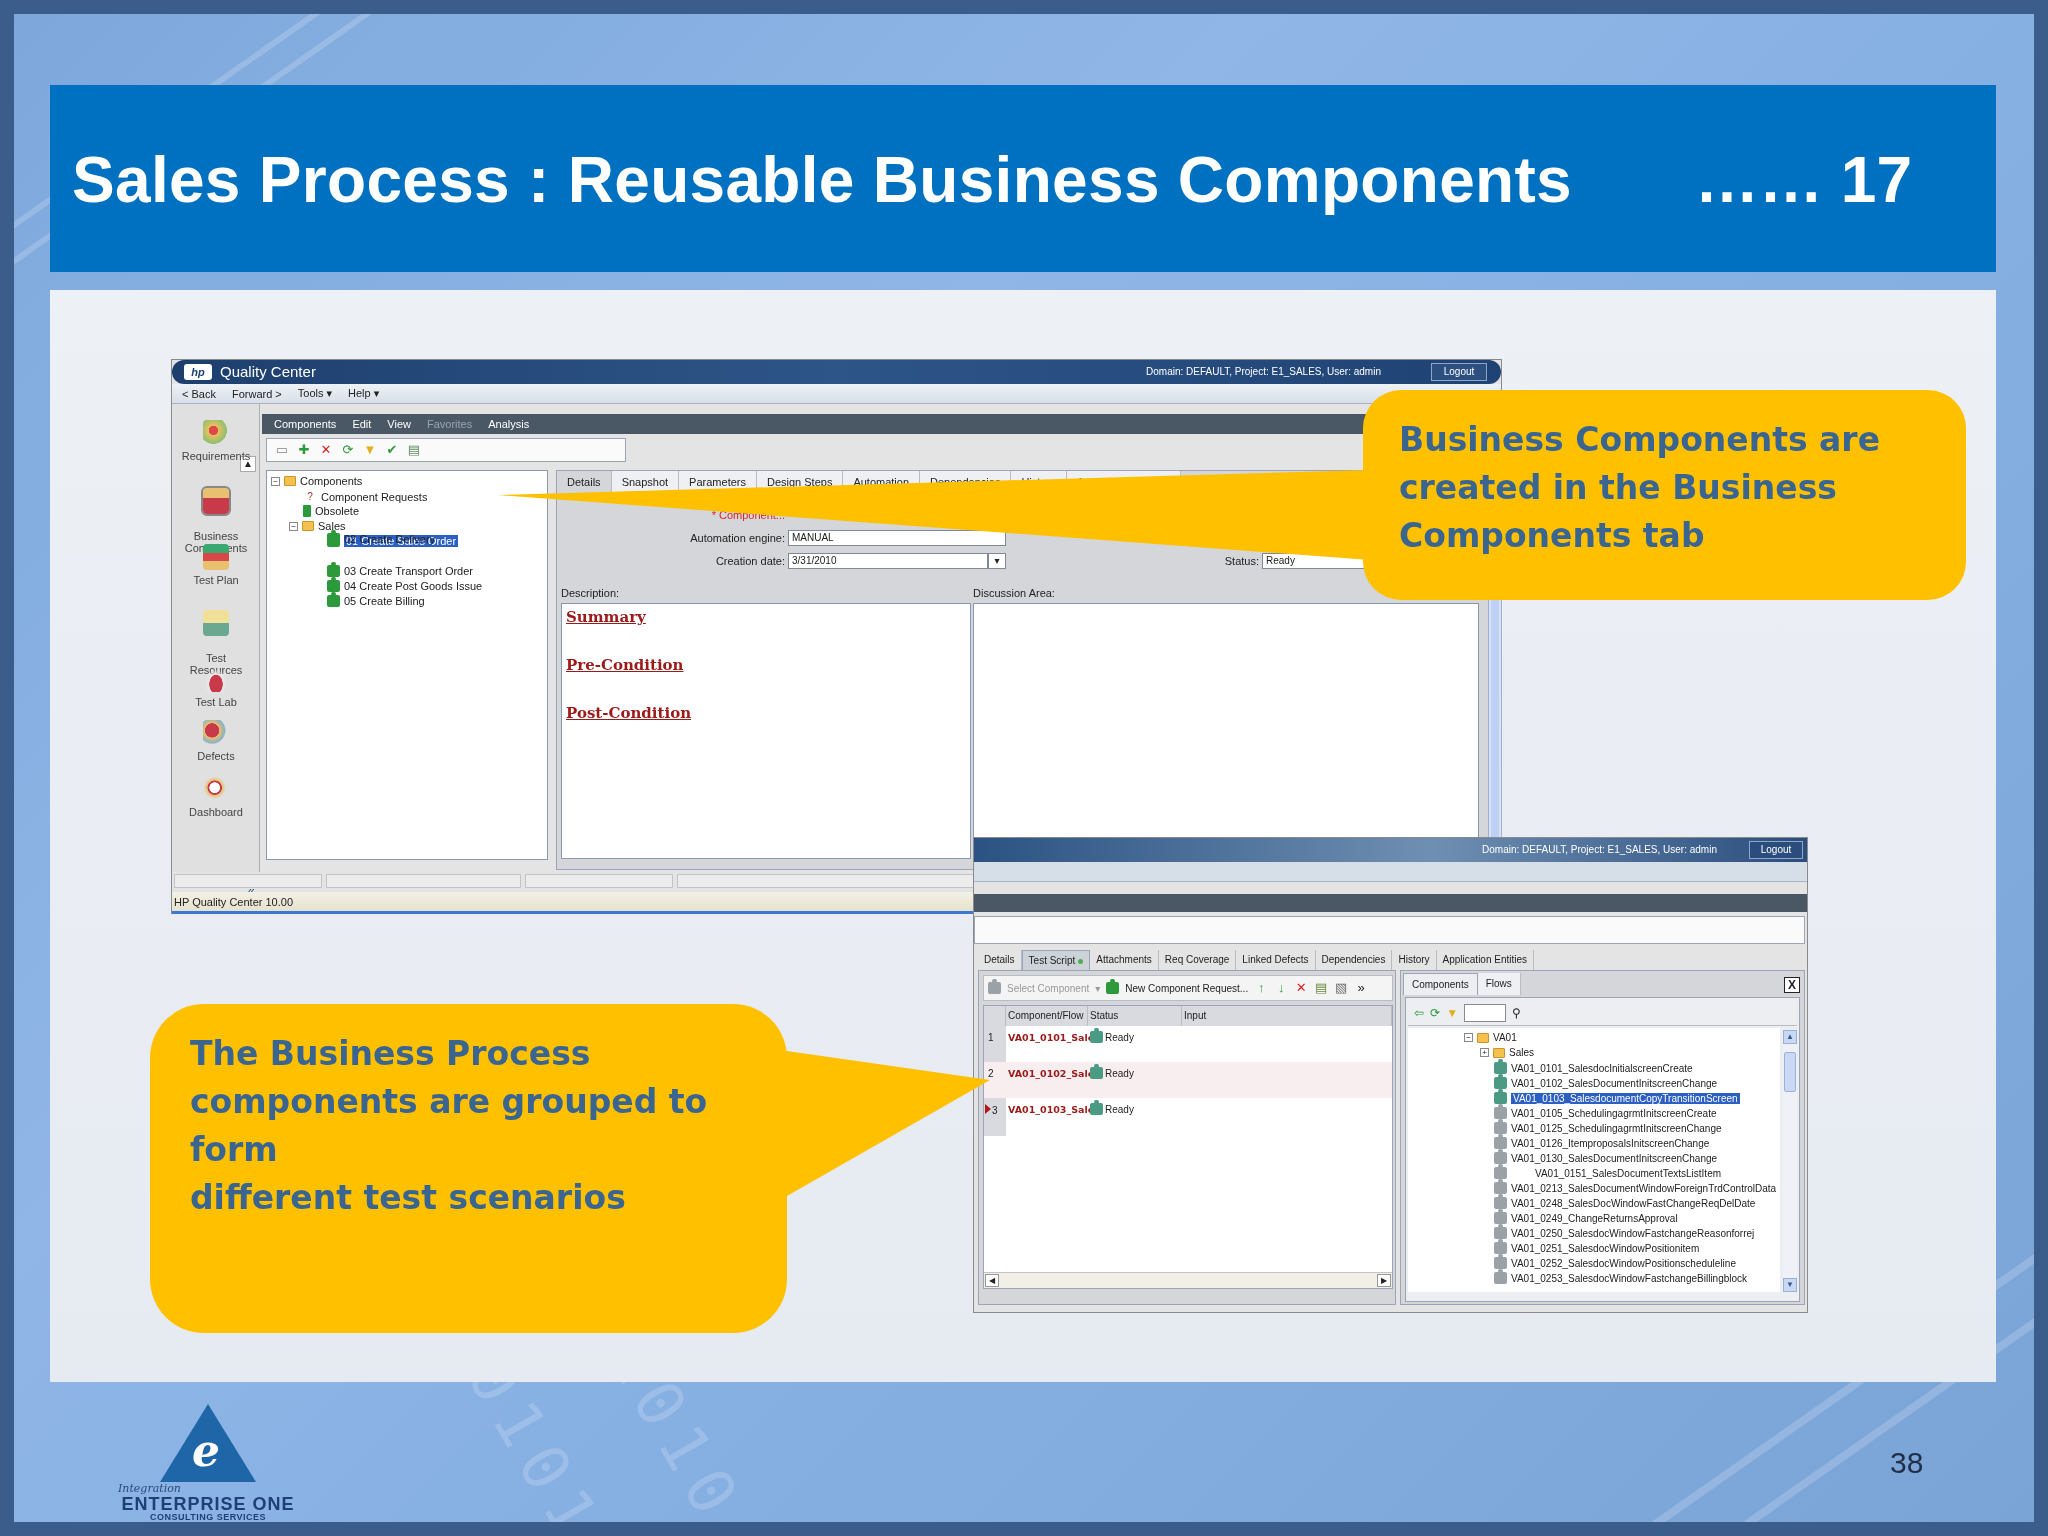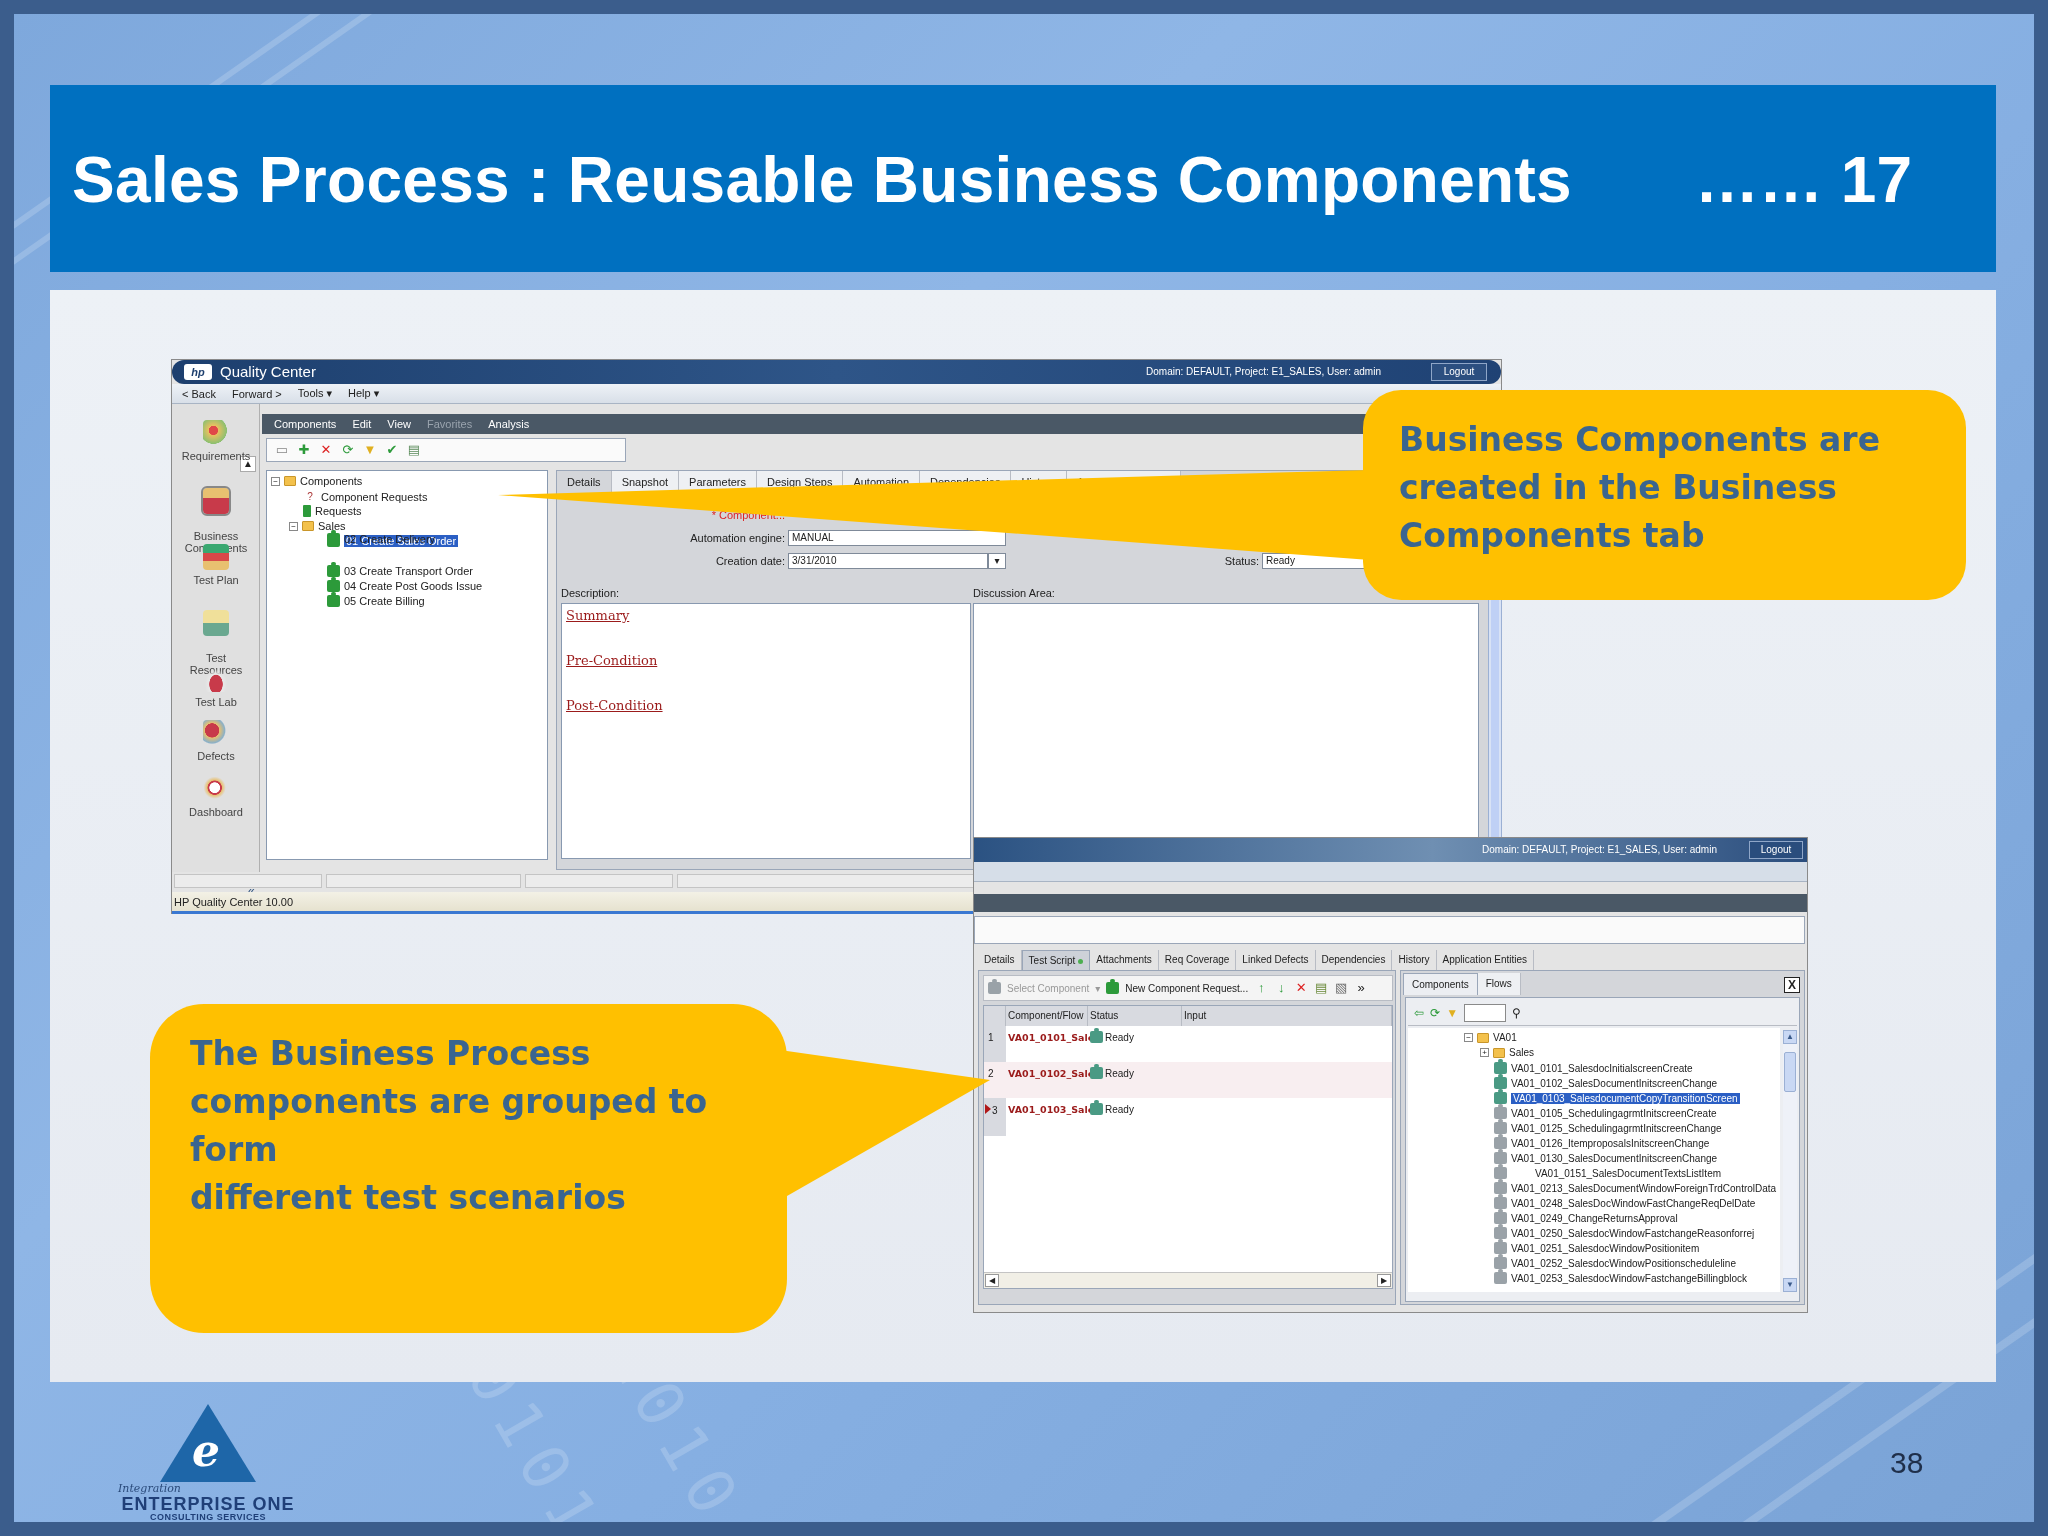--- a/index.html
+++ b/index.html
@@ -50,21 +50,21 @@
   .puzzle.teal, .puzzle.teal::after { background: #4a9a84; }
   .sel { background: #2b5fc4; color: #fff; padding: 0 2px; }
   .details { position: absolute; left: 384px; top: 110px; width: 940px; height: 400px; background: #d4d6da; border: 1px solid #9aa6b8; }
   .tabs1 { position: absolute; left: 0; top: 0; height: 22px; display: flex; font-size: 11px; }
   .tab { padding: 0 10px; height: 22px; line-height: 22px; border-right: 1px solid #b8bcc4; background: #eef0f3; white-space: nowrap; }
   .tab.active { background: #d4d6da; border-bottom: none; }
   .field-label { position: absolute; font-size: 11px; color: #222; text-align: right; }
   .field-input { position: absolute; height: 16px; background: #fff; border: 1px solid #7f8a99; font-size: 10px; padding-left: 3px; line-height: 14px; }
   .req-label { color: #d22; }
   .desc-box { position: absolute; left: 4px; top: 132px; width: 410px; height: 256px; background: #fff; border: 1px solid #8899b0; padding: 4px; }
-  .desc-link { display: block; color: #9b1b1b; font-weight: normal; text-decoration: underline; font-size: 13px; margin-bottom: 30px; font-family: "DejaVu Serif", serif; }
+  .desc-link { display: block; color: #9b1b1b; font-weight: bold; text-decoration: underline; font-size: 15px; margin-bottom: 30px; font-family: "DejaVu Serif", serif; }
   .disc-box { position: absolute; left: 416px; top: 132px; width: 506px; height: 256px; background: #fff; border: 1px solid #8899b0; }
   .win-statusbar { position: absolute; left: 0; top: 512px; right: 0; height: 18px; display: flex; gap: 4px; padding: 2px; }
   .win-statusbar div { background: #ececec; border: 1px solid #c4c4c4; height: 14px; }
   .win-footer { position: absolute; left: 0; top: 532px; right: 0; height: 22px; background: linear-gradient(#f3f1e6, #e6e2cf); font-size: 11px; padding-left: 2px; line-height: 20px; border-bottom: 3px solid #3a78d2; }
   .vscroll1 { position: absolute; right: -20px; top: 0; width: 14px; height: 470px; background: #d8e2f5; border: 1px solid #9bb0d4; }
   .vscroll1 .thumb { position: absolute; left: 2px; top: 20px; width: 8px; height: 440px; background: #bfd0f5; }
   
   .win2 { position: absolute; left: 973px; top: 837px; width: 835px; height: 476px; background: #e4e4e4; border: 1px solid #8a8a8a; font-size: 11px; color: #222; }
   .win2 .titlebar2 { position: absolute; left: 0; top: 0; right: 0; height: 24px; background: linear-gradient(90deg, #2b5282 0%, #6f8fb2 55%, #2a4d7d 100%); color: #fff; }
   .win2 .domain2 { position: absolute; right: 90px; top: 6px; font-size: 10px; color: #fff; }
@@ -212,21 +212,21 @@
       <span class="exp">−</span>
         <span class="fold"></span>
       <span>Components</span>
     </div>
     <div class="tree-row" style="left:36px; top:19px;">
       <span class="tb-ic" style="font-size:10px; color:#a33;">?</span>
       <span>Component Requests</span>
     </div>
     <div class="tree-row" style="left:36px; top:34px;">
       <span style="display:inline-block; width:8px; height:12px; background:#2c9a3a; border-radius:1px;"></span>
-      <span>Requests</span>
+      <span>Obsolete</span>
     </div>
     <div class="tree-row" style="left:22px; top:49px;">
       <span class="exp">−</span>
         <span class="fold"></span>
       <span>Sales</span>
     </div>
     <div class="tree-row" style="left:60px; top:64px;">
       <span class="puzzle"></span>
       <span class="sel">01 Create Sales Order</span>
     </div>

